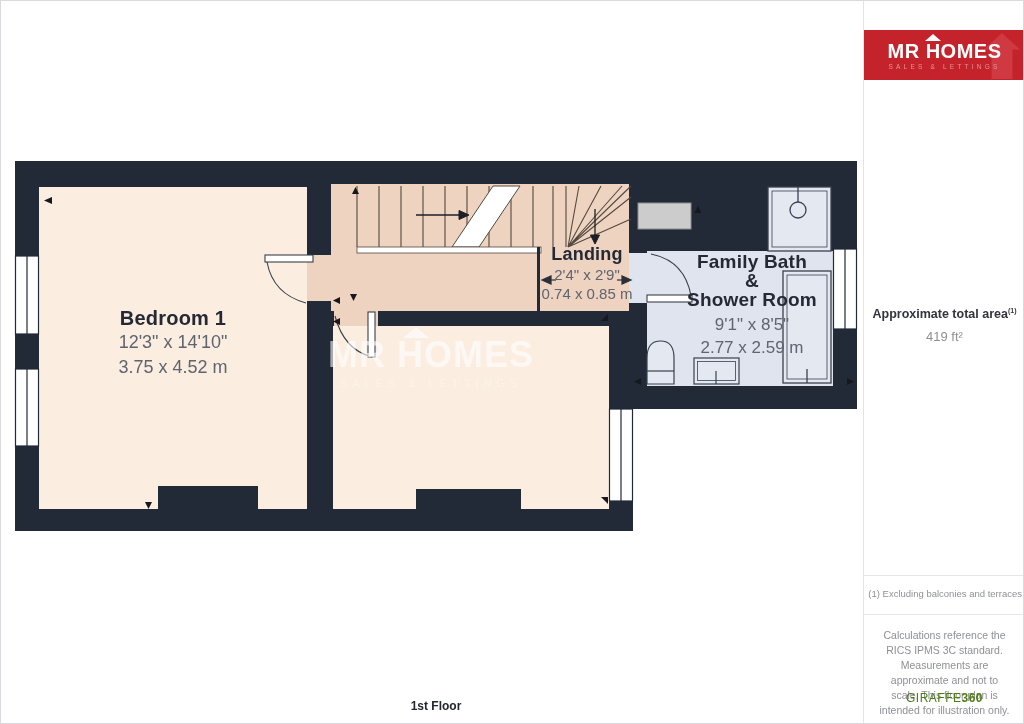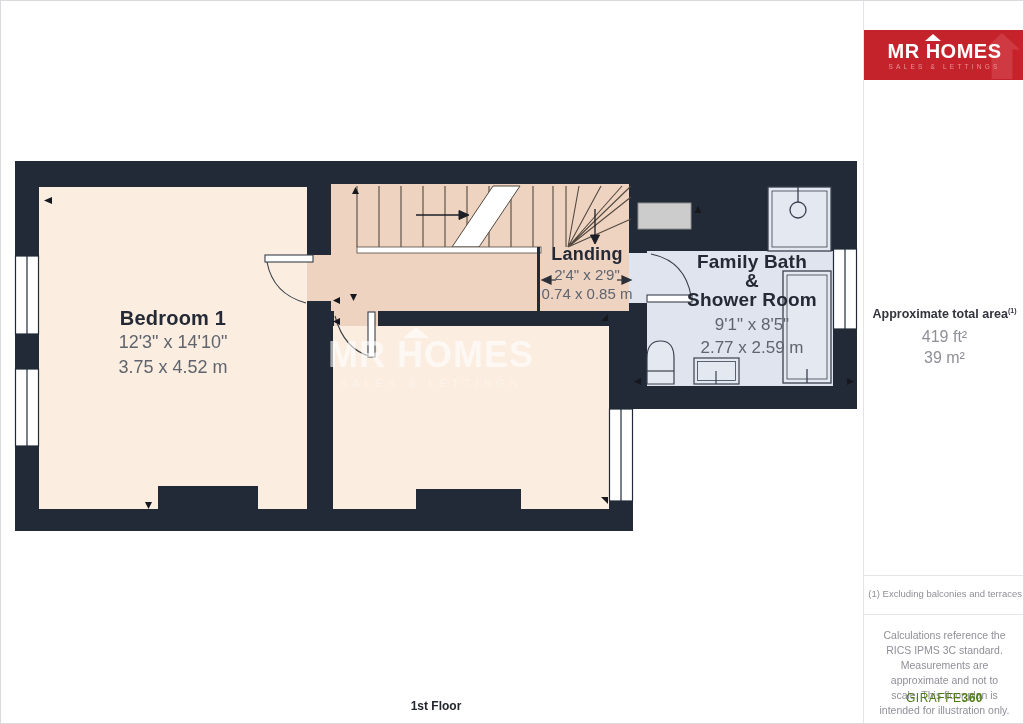--- a/index.html
+++ b/index.html
@@ -45,21 +45,21 @@
   .logo-roof{position:absolute;top:-7px;left:calc(39% - 7px);width:0;height:0;
              border-left:8px solid transparent;border-right:8px solid transparent;
              border-bottom:7px solid #ffffff;}
   .logo-tagline{color:#e59297;font-size:6.5px;letter-spacing:3.2px;z-index:2;margin-top:2px;}
   .logo-arrow{position:absolute;right:5px;top:3px;width:36px;height:46px;background:#cf3a42;
               clip-path:polygon(50% 0,100% 36%,79% 36%,79% 100%,21% 100%,21% 36%,0 36%);z-index:1;}
 
   .area-block{position:absolute;top:306px;left:0;right:0;text-align:center;}
   .area-label{font-size:12.5px;font-weight:bold;color:#33353d;}
   .area-label sup{font-size:7px;}
-  .area-value{font-size:16px;color:#8f9097;line-height:21px;}
+  .area-value{font-size:13px;color:#8f9097;line-height:21px;}
   .area-value.first{margin-top:5px;}
 
   .divider{position:absolute;left:0;right:0;height:1px;background:#e6e6ea;}
   .d1{top:574px;}.d2{top:613px;}
   .footnote{position:absolute;top:587px;left:3px;right:3px;text-align:right;font-size:9.5px;color:#8f9097;}
   .disclaimer{position:absolute;top:627px;left:13px;right:13px;text-align:center;
               font-size:10.5px;line-height:1.42;color:#8f9097;}
   .brand{position:absolute;top:690px;left:0;right:0;text-align:center;font-size:12px;
          color:#4d7c0f;letter-spacing:.5px;}
   .brand .b360{font-weight:bold;}
@@ -214,21 +214,20 @@
         <span>MR HOMES</span>
       </div>
       <div class="logo-tagline">SALES &amp; LETTINGS</div>
     </div>
 
     <div class="area-block">
       <div class="area-label">
         <span>Approximate total area</span><sup>(1)</sup>
       </div>
       <div class="area-value first">419 ft²</div>
-      <div class="area-value">39 m²</div>
     </div>
 
     <div class="divider d1"></div>
     <div class="footnote">(1) Excluding balconies and terraces</div>
     <div class="divider d2"></div>
 
     <div class="disclaimer">Calculations reference the RICS IPMS 3C standard. Measurements are approximate and not to scale. This floor plan is intended for illustration only.</div>
 
     <div class="brand">
       <span>GIRAFFE</span><span class="b360">360</span>

